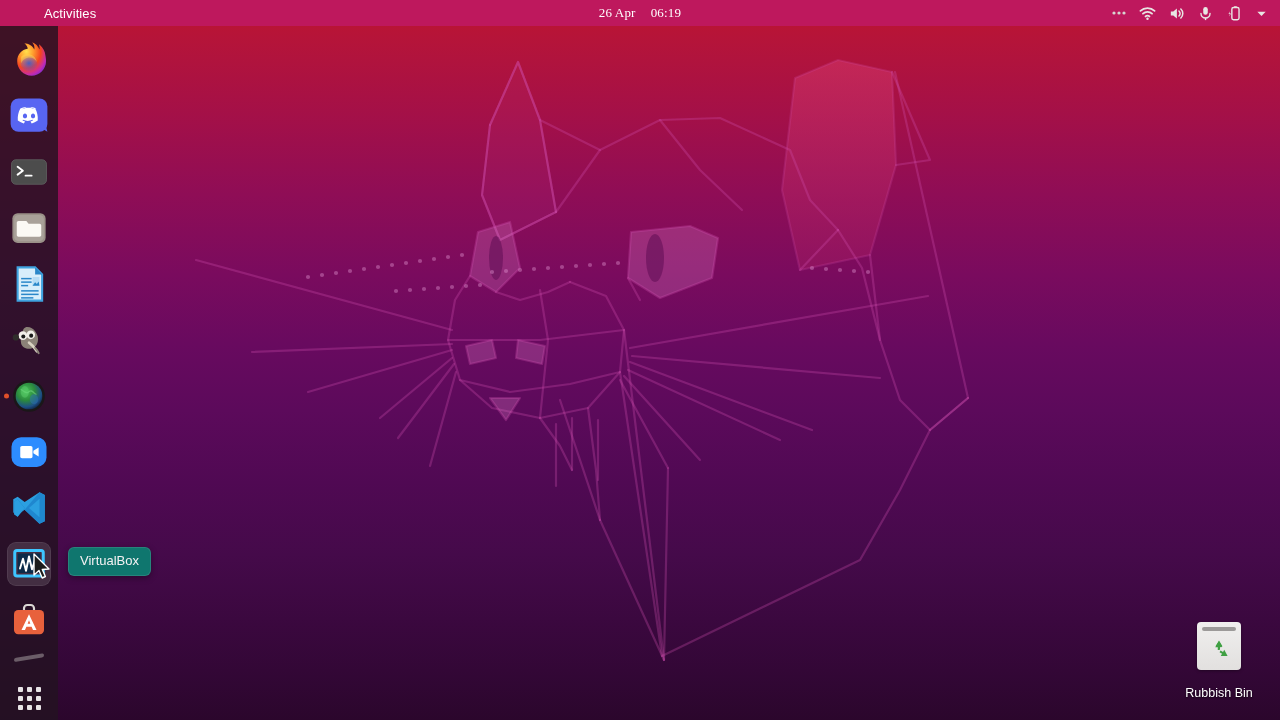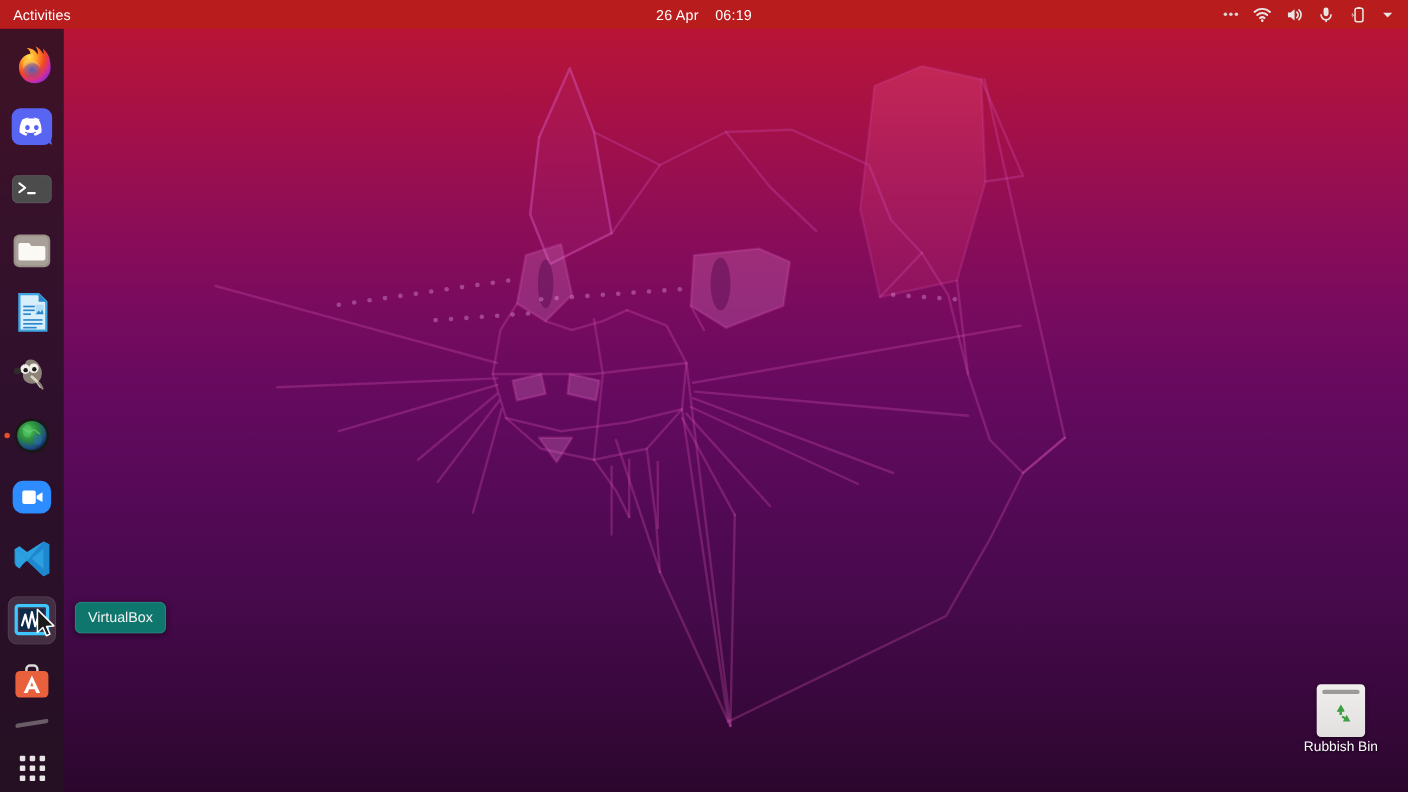--- a/index.html
+++ b/index.html
@@ -30,42 +30,43 @@
       #450a4a 77%,
       #3b083f 86%,
       #320735 94%,
       #2b062c 100%);
   }
   #wallpaper-art { position:absolute; left:0; top:0; width:1280px; height:720px; }
 
   
   #topbar {
     position:absolute; left:0; top:0; width:1280px; height:26px;
-    background:#b91c1c;
+    background:#be185d;
     display:flex; align-items:center;
     z-index:50;
     font-size:12.5px;
     color:#e8e6e3;
+    padding-left:32px;
   }
   #activities-button {
     padding:0 10px 0 12px; height:26px;
     display:flex; align-items:center;
     font-size:13px; font-weight:400; color:#ffffff;
     letter-spacing:.1px;
     cursor:pointer;
   }
   #clock-wrap {
     position:absolute; left:0; right:0; top:0; height:26px;
     display:flex; align-items:center; justify-content:center;
     pointer-events:none;
   }
   #clock {
     font-size:13px; color:#ffffff; font-weight:400;
     letter-spacing:.2px; pointer-events:auto; cursor:pointer;
-    display:flex; gap:15px;
+    display:flex; gap:15px;font-family:Liberation Serif, serif;
   }
   #tray {
     position:absolute; right:0; top:0; height:26px;
     display:flex; align-items:center; gap:0; padding-right:6px;
   }
   .tray-item {
     height:26px; display:flex; align-items:center; justify-content:center;
     padding:0 6px; cursor:pointer;
   }
   .tray-item svg { display:block; }
@@ -149,21 +150,21 @@
     display:flex; align-items:center; justify-content:center;
     position:relative;
     padding-top:8px;
   }
   #trash-glyph::before {
     content:""; position:absolute; left:5px; top:5px;
     width:34px; height:4px; border-radius:2px;
     background:#9c9a99;
   }
   #trash-label {
-    margin-top:2px;
+    margin-top:16px;
     font-size:12.5px; color:#ffffff;
     text-shadow:0 1px 2px rgba(0,0,0,0.7);
     text-align:center; line-height:15px;
   }
 </style>
 </head>
 <body>
 
 <div id="desktop">
 

